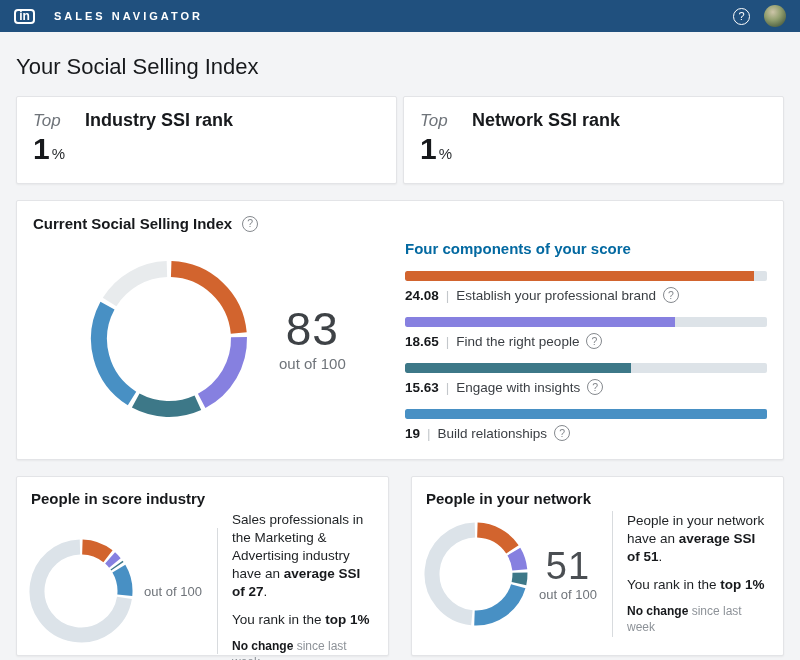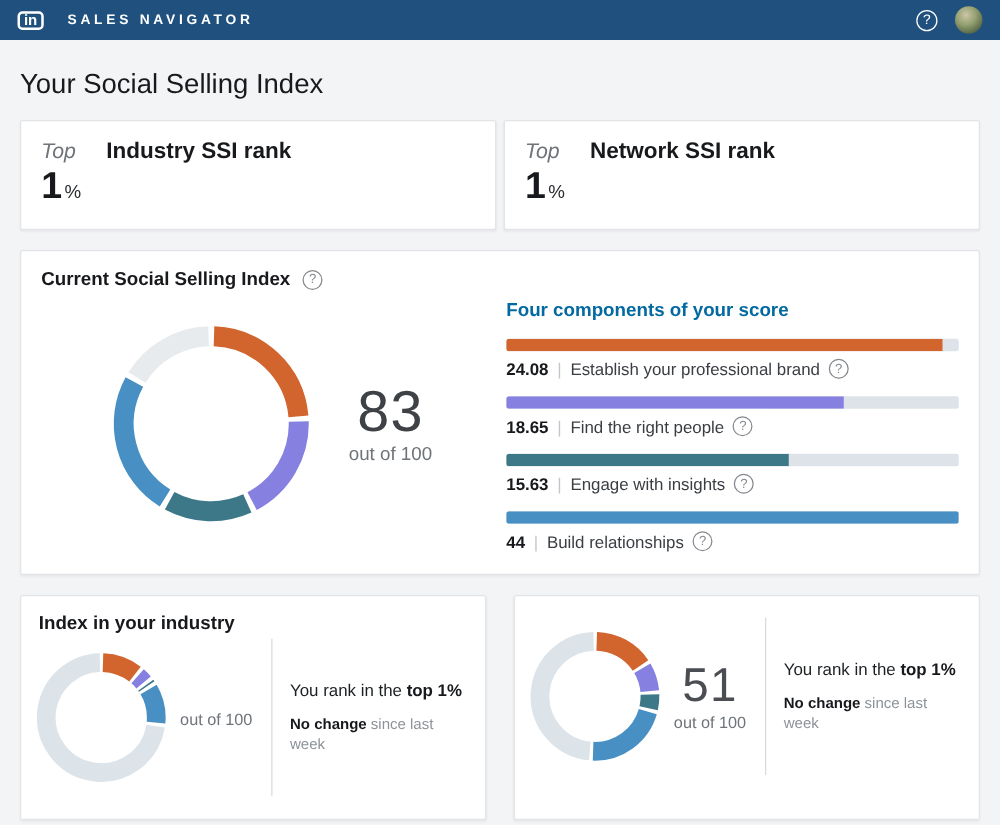--- a/index.html
+++ b/index.html
@@ -164,69 +164,72 @@
                 <span class="sep">|</span>
                 <span>Engage with insights</span>
                 <span class="qicon">?</span>
               </div>
             </div>
             <div class="bar-row">
               <div class="bar-track">
                 <div class="bar-fill" style="width: 100%; background: rgb(72, 144, 196);"></div>
               </div>
               <div class="bar-label">
-                <b>44</b>
+                <b>19</b>
                 <span class="sep">|</span>
                 <span>Build relationships</span>
                 <span class="qicon">?</span>
               </div>
             </div>
           </div>
       </div>
     </div>
   </div>
 
   <div class="bottom-row">
 
     <div class="card bottom-card">
-      <div class="card-title">Index in your industry</div>
+      <div class="card-title">People in score industry</div>
       <div class="bottom-content">
         <svg width="104" height="104" viewBox="0 0 104 104">
             <circle cx="52" cy="52" r="44" fill="none" stroke="#d2642e" stroke-width="15" stroke-dasharray="27.64601535159018 248.8141381643116" transform="rotate(-88.2 52 52)"></circle>
             <circle cx="52" cy="52" r="44" fill="none" stroke="#8680e0" stroke-width="15" stroke-dasharray="6.911503837897545 269.5486496780042" transform="rotate(-48.6 52 52)"></circle>
             <circle cx="52" cy="52" r="44" fill="none" stroke="#3d7888" stroke-width="15" stroke-dasharray="1.3823007675795087 275.07785274832224" transform="rotate(-36.00000000000001 52 52)"></circle>
             <circle cx="52" cy="52" r="44" fill="none" stroke="#4890c4" stroke-width="15" stroke-dasharray="27.64601535159018 248.8141381643116" transform="rotate(-30.599999999999998 52 52)"></circle>
             <circle cx="52" cy="52" r="44" fill="none" stroke="#dce3e9" stroke-width="15" stroke-dasharray="199.05131053144927 77.40884298445249" transform="rotate(9.000000000000004 52 52)"></circle>
           </svg>
         <div class="score-block small">
           <div class="score-caption sm">out of 100</div>
         </div>
         <div class="vdivider"></div>
         <div class="bottom-text">
+          <p><span>Sales professionals in the Marketing &amp; Advertising industry have an </span><b>average SSI of 27</b><span>.</span></p>
           <p><span>You rank in the </span><b>top 1%</b></p>
           <p class="change"><b>No change</b><span class="muted"> since last week</span></p>
         </div>
       </div>
     </div>
 
     <div class="card bottom-card">
+      <div class="card-title">People in your network</div>
       <div class="bottom-content">
         <svg width="104" height="104" viewBox="0 0 104 104">
             <circle cx="52" cy="52" r="44" fill="none" stroke="#d2642e" stroke-width="15" stroke-dasharray="41.46902302738527 234.9911304885165" transform="rotate(-88.2 52 52)"></circle>
             <circle cx="52" cy="52" r="44" fill="none" stroke="#8680e0" stroke-width="15" stroke-dasharray="19.352210746113126 257.1079427697886" transform="rotate(-30.599999999999998 52 52)"></circle>
             <circle cx="52" cy="52" r="44" fill="none" stroke="#3d7888" stroke-width="15" stroke-dasharray="11.058406140636071 265.4017473752657" transform="rotate(-1.8000000000000085 52 52)"></circle>
             <circle cx="52" cy="52" r="44" fill="none" stroke="#4890c4" stroke-width="15" stroke-dasharray="58.056632238339375 218.4035212775624" transform="rotate(16.199999999999992 52 52)"></circle>
             <circle cx="52" cy="52" r="44" fill="none" stroke="#dce3e9" stroke-width="15" stroke-dasharray="132.70087368763285 143.75927982826892" transform="rotate(95.39999999999999 52 52)"></circle>
           </svg>
         <div class="score-block small">
           <div class="score-mid">51</div>
           <div class="score-caption sm">out of 100</div>
         </div>
         <div class="vdivider"></div>
         <div class="bottom-text">
+          <p><span>People in your network have an </span><b>average SSI of 51</b><span>.</span></p>
           <p><span>You rank in the </span><b>top 1%</b></p>
           <p class="change"><b>No change</b><span class="muted"> since last week</span></p>
         </div>
       </div>
     </div>
 
   </div>
 </div>
 
 </body></html>

